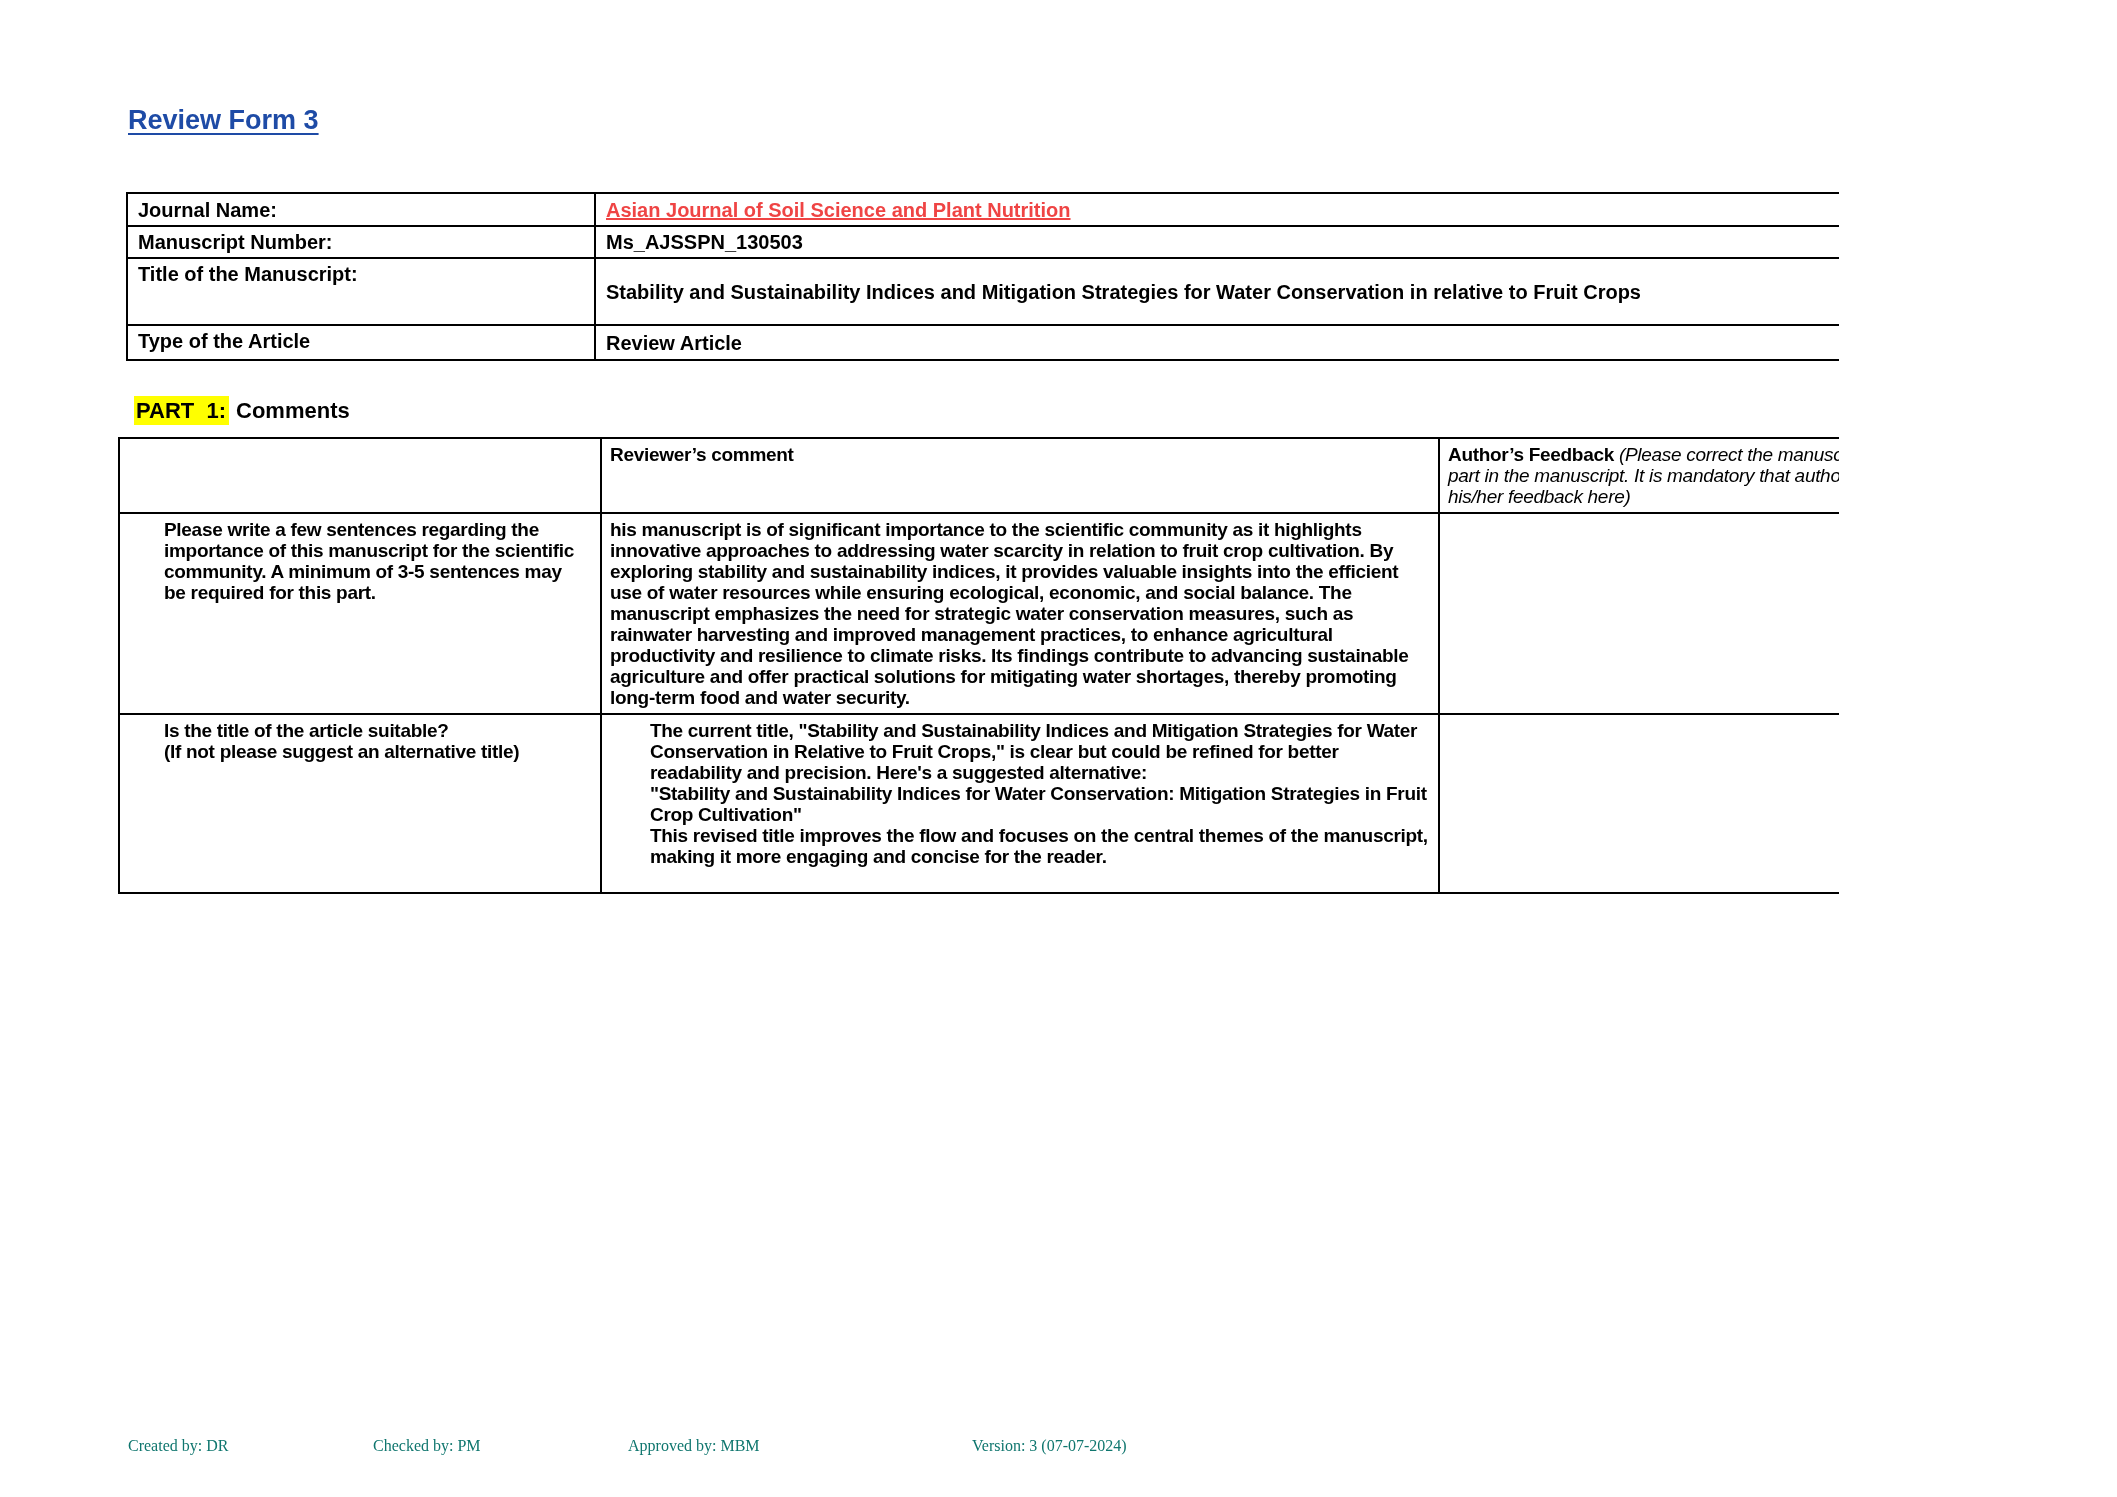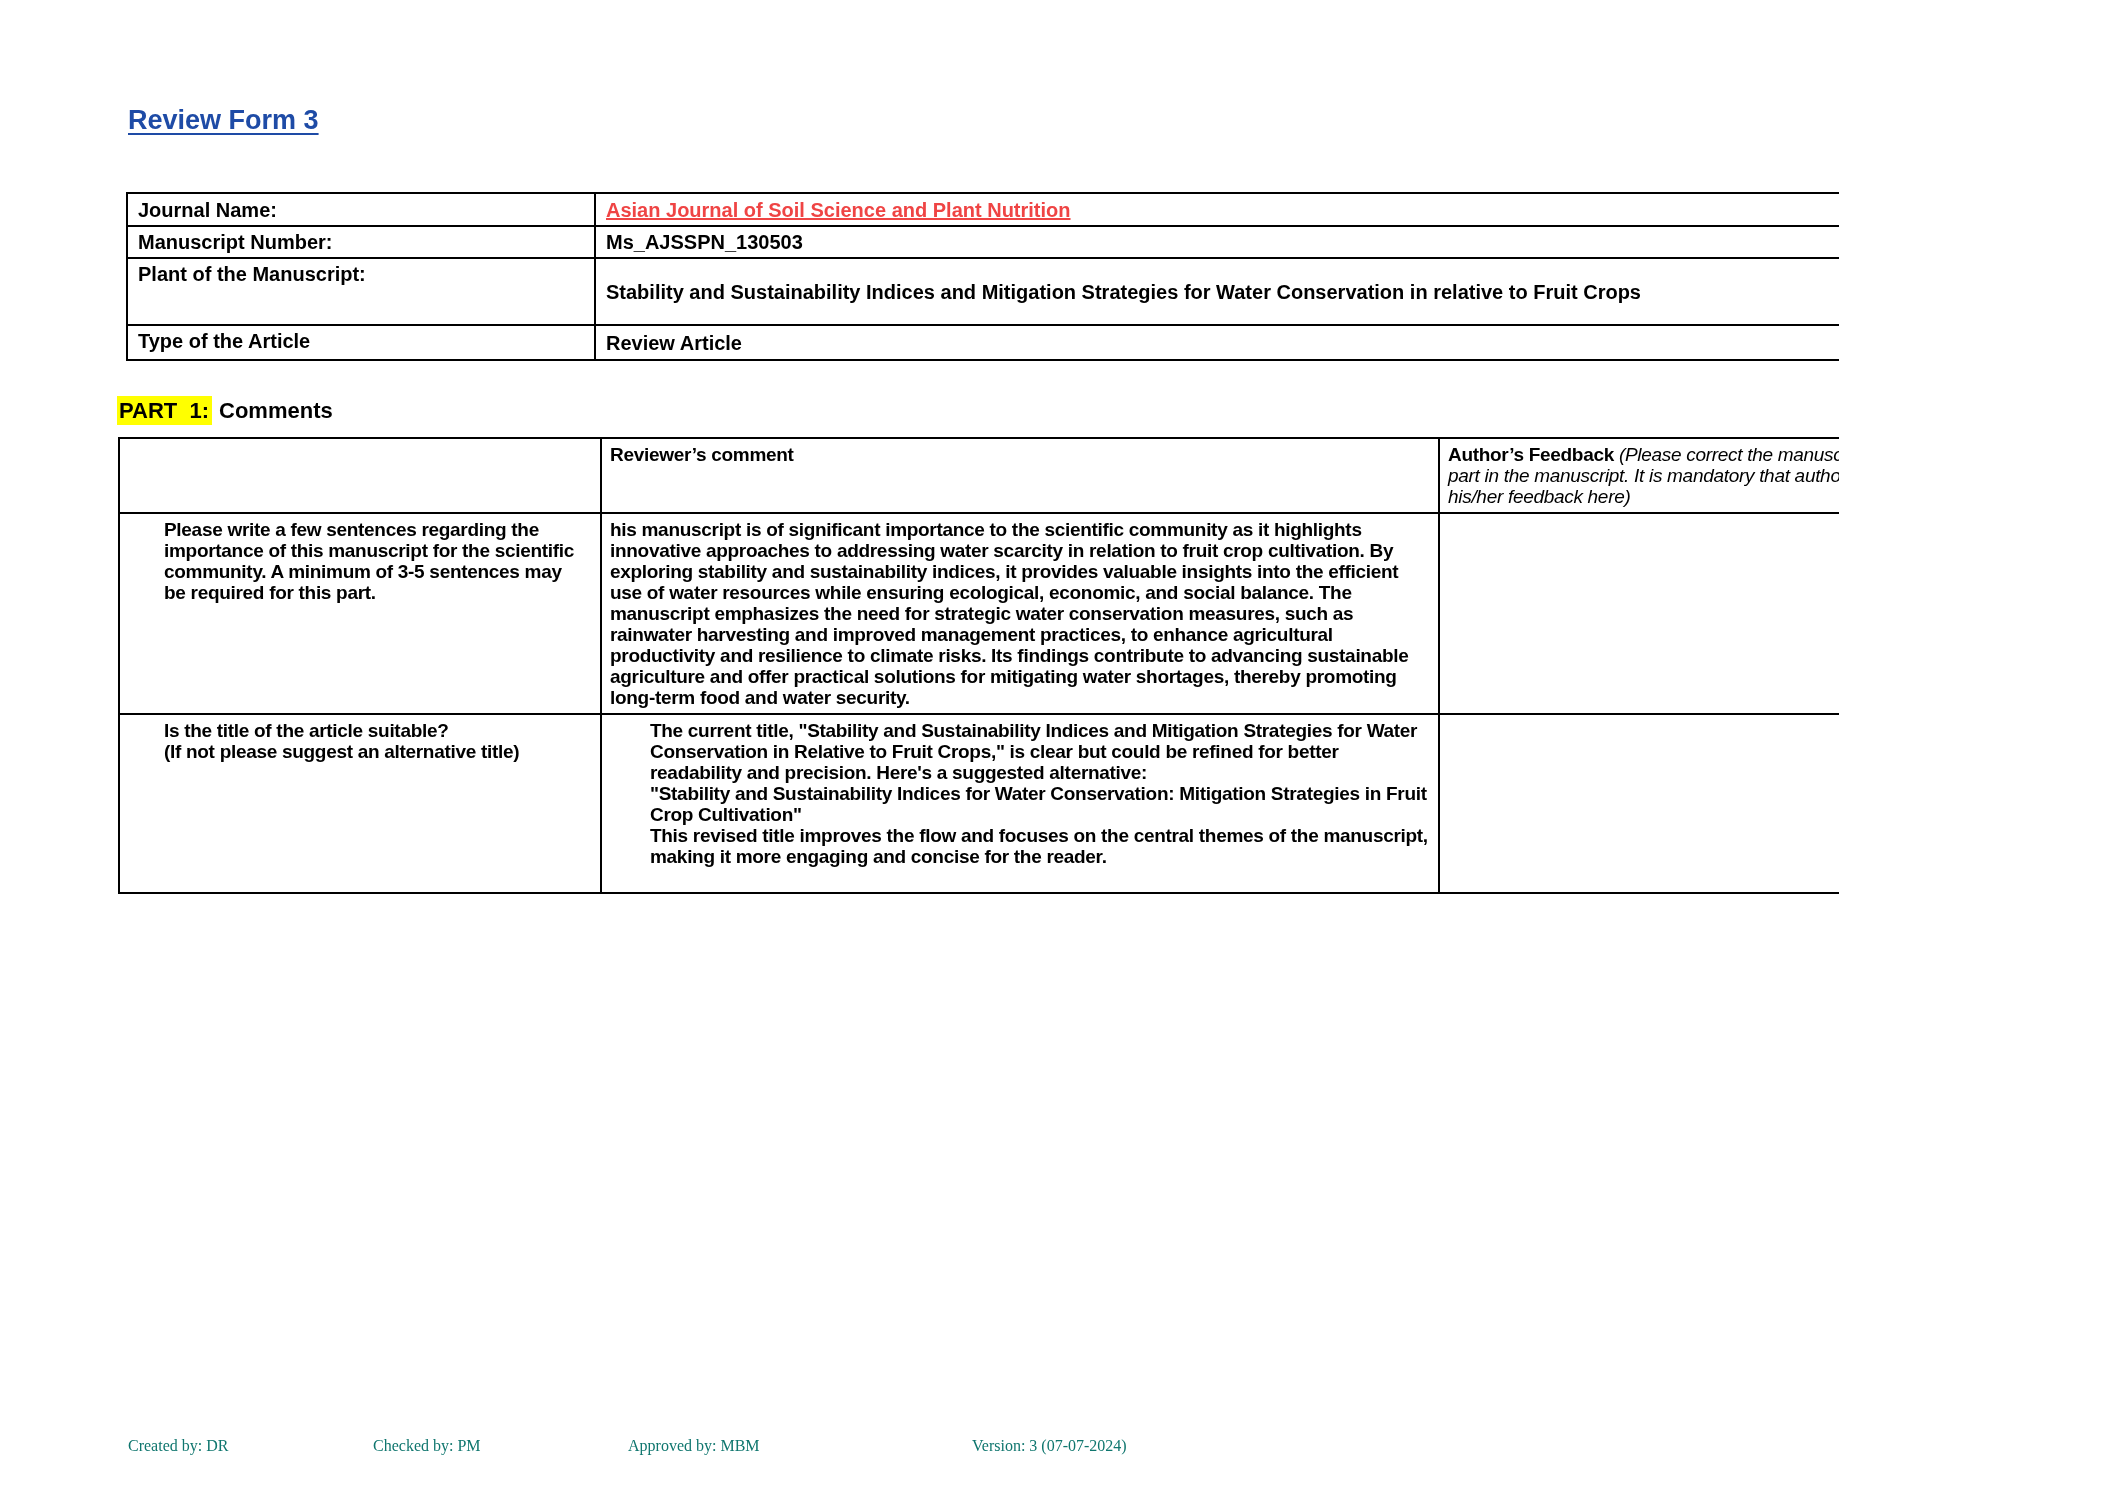--- a/index.html
+++ b/index.html
@@ -53,21 +53,21 @@
   .journal-link {
     color: #ef4444;
     font-weight: bold;
     text-decoration: underline;
     cursor: pointer;
   }
 
   
   .part-heading {
     position: absolute;
-    left: 117px;
+    left: 134px;
     top: 398px;
     font-size: 22px;
     font-weight: bold;
   }
   .part-heading .hl {
     background: #ffff00;
     white-space: pre;
     padding: 2px 3px 2px 2px;
   }
   .part-heading .pt { margin-left: 7px; }
@@ -131,21 +131,21 @@
         <td class="label-cell">Journal Name:</td>
         <td class="value-cell">
           <a class="journal-link" href="#">Asian Journal of Soil Science and Plant Nutrition</a>
         </td>
       </tr>
       <tr class="r2">
         <td class="label-cell">Manuscript Number:</td>
         <td class="value-cell">Ms_AJSSPN_130503</td>
       </tr>
       <tr class="r3">
-        <td class="label-cell">Plant of the Manuscript:</td>
+        <td class="label-cell">Title of the Manuscript:</td>
         <td class="value-cell">Stability and Sustainability Indices and Mitigation Strategies for Water Conservation in relative to Fruit Crops</td>
       </tr>
       <tr class="r4">
         <td class="label-cell">Type of the Article</td>
         <td class="value-cell">Review Article</td>
       </tr>
     </tbody>
   </table>
 
   <div class="part-heading">

